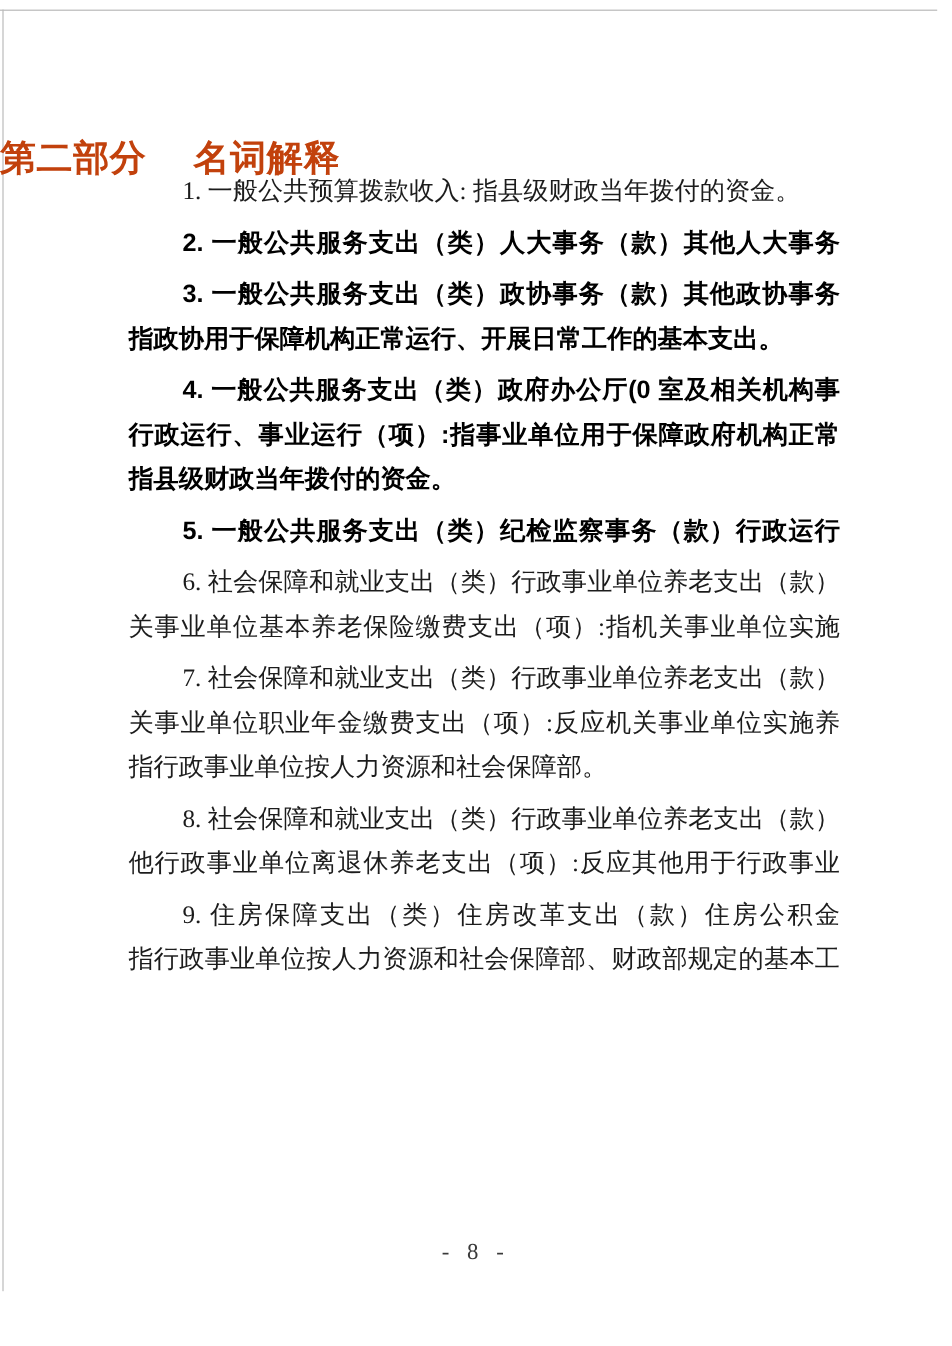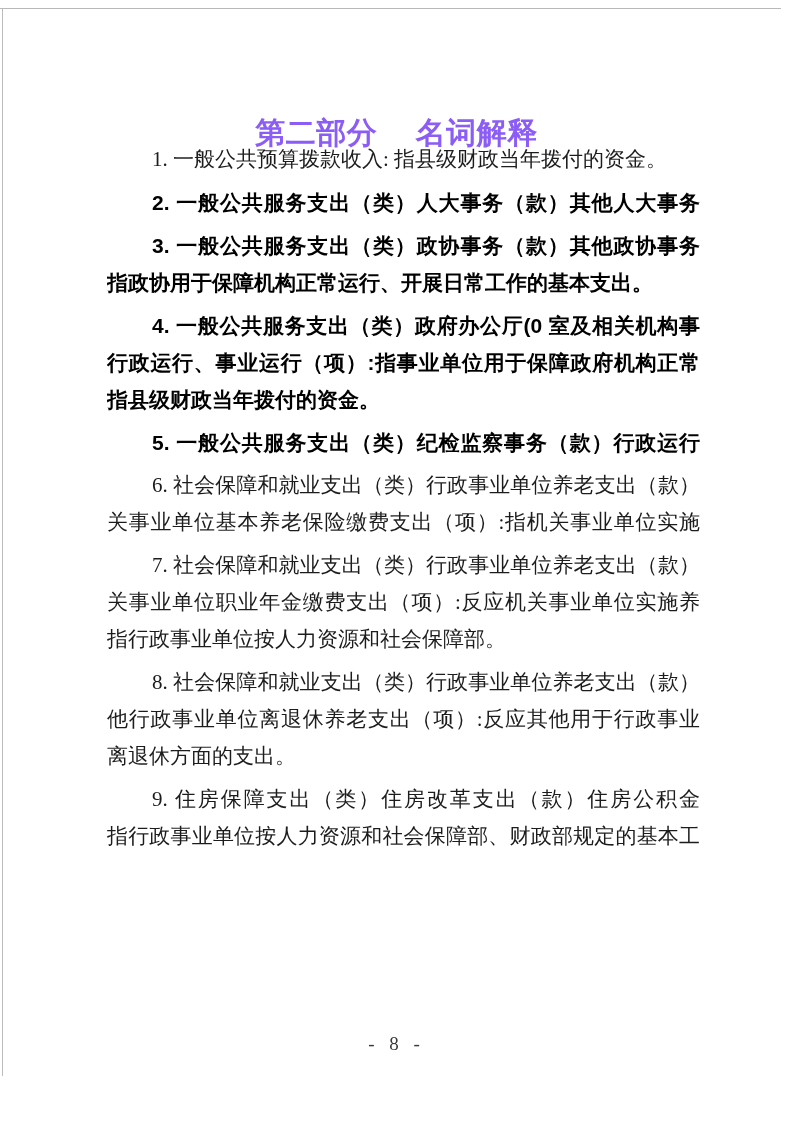--- a/index.html
+++ b/index.html
@@ -15,25 +15,25 @@
   .scan-line-top {
     position: absolute; top: 8px; left: 0;
     width: 781px; height: 1px; background: #b8b8b8;
   }
   .scan-line-left {
     position: absolute; top: 8px; left: 2px;
     width: 1px; height: 1068px; background: #bcbcbc;
   }
   .doc-title {
     position: absolute; top: 94px; left: 0; width: 100%;
-    text-align: center;
-    font-family: Liberation Serif, serif;
+    text-align: left;
+    font-family: Liberation Sans, sans-serif;
     font-weight: 900;
     font-size: 30px; line-height: 38px;
-    color: #8b5cf6;
+    color: #c2410c;
     letter-spacing: 0.5px;
   }
   .content {
     position: absolute; top: 141px; left: 107px; width: 593px;
     font-size: 21px; color: #1c1c1c;
   }
   .para { margin: 0 0 6px 0; }
   .para.bold {
     font-family: "Liberation Sans", "DejaVu Sans", sans-serif;
     font-weight: bold;
@@ -95,21 +95,20 @@
 
   <div class="para">
     <div class="line first">7.  社会保障和就业支出（类）行政事业单位养老支出（款）机</div>
     <div class="line">关事业单位职业年金缴费支出（项）:反应机关事业单位实施养老保</div>
     <div class="line last">指行政事业单位按人力资源和社会保障部。</div>
   </div>
 
   <div class="para">
     <div class="line first">8.  社会保障和就业支出（类）行政事业单位养老支出（款）其</div>
     <div class="line">他行政事业单位离退休养老支出（项）:反应其他用于行政事业单位</div>
-    <div class="line last">离退休方面的支出。</div>
   </div>
 
   <div class="para">
     <div class="line first">9.  住房保障支出（类）住房改革支出（款）住房公积金（项）：</div>
     <div class="line">指行政事业单位按人力资源和社会保障部、财政部规定的基本工资和</div>
   </div>
 
 </div>
 
 <div class="page-number">- 8 -</div>

